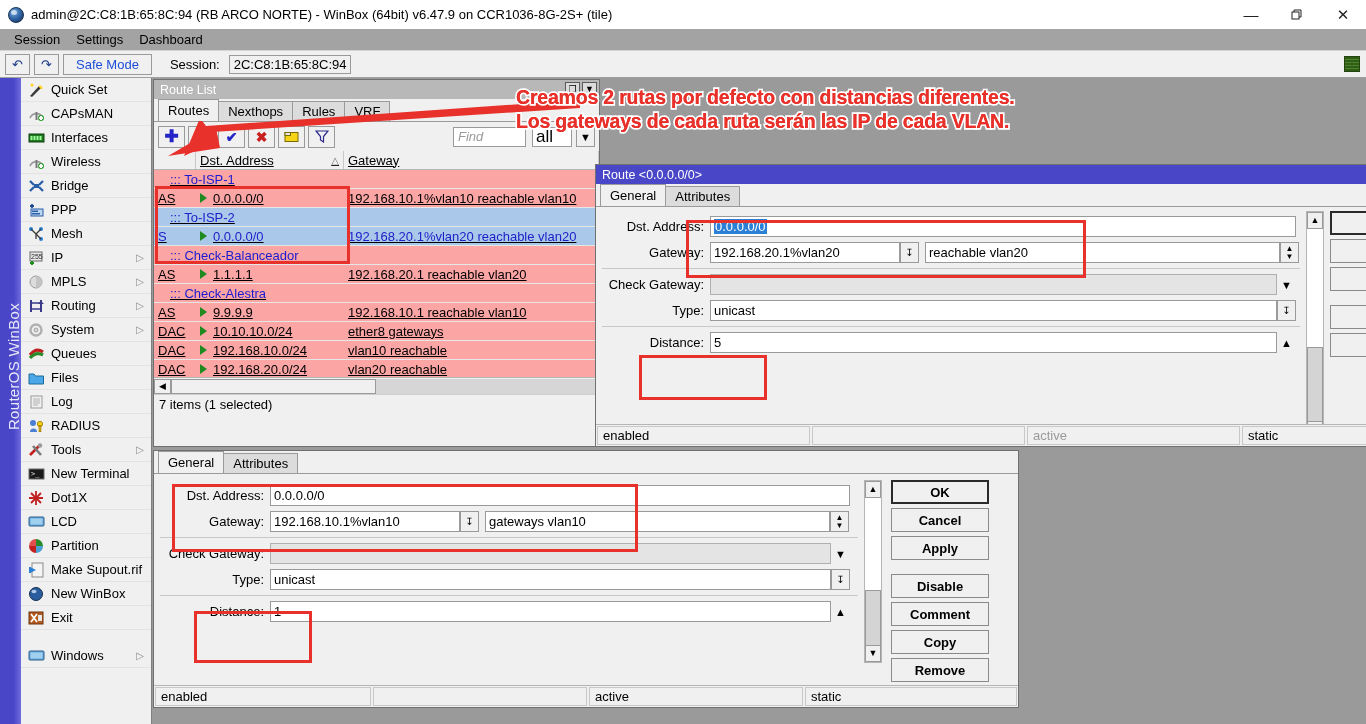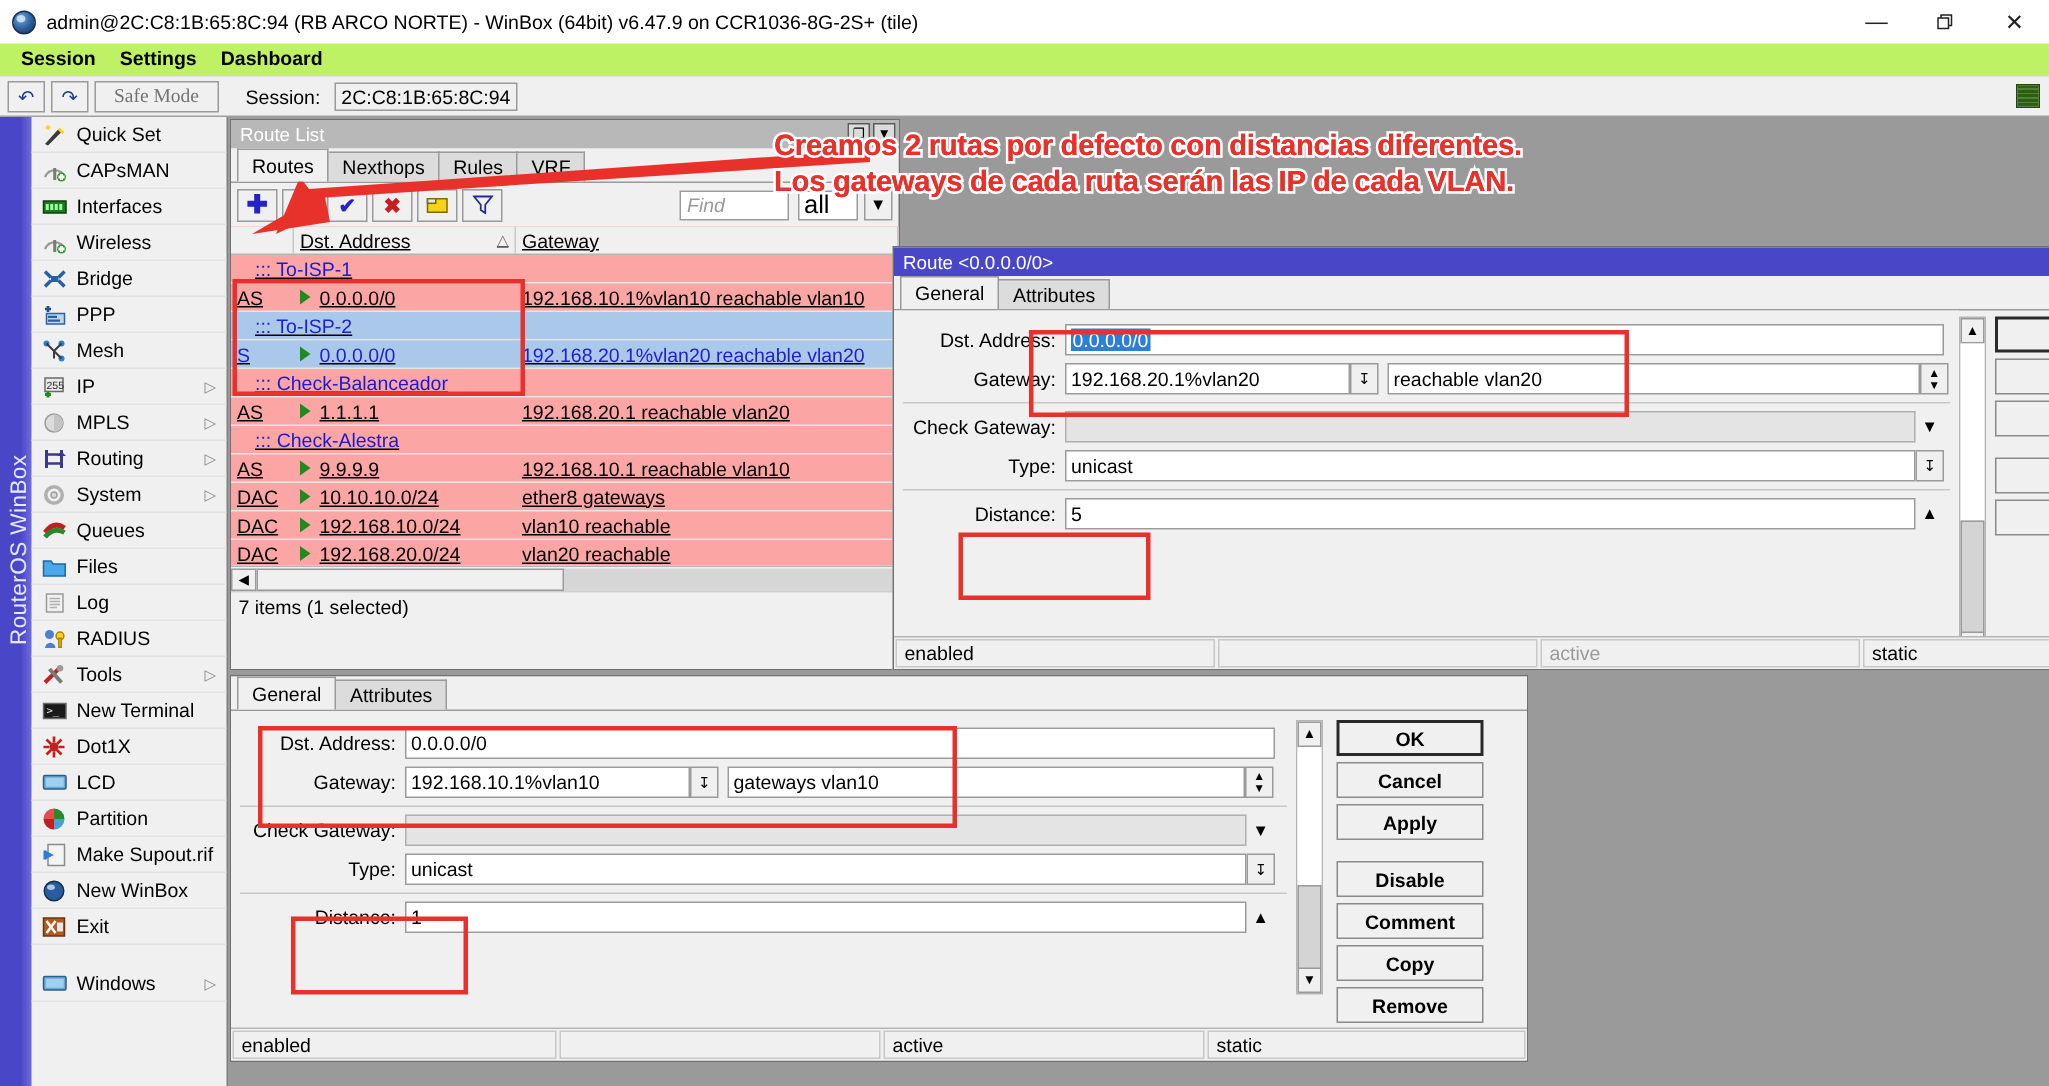--- a/index.html
+++ b/index.html
@@ -33,36 +33,36 @@
   .tb-title { font-size: 13px; color: #000; }
   .tb-buttons { margin-left: auto; display: flex; height: 29px; }
   .tb-btn {
     width: 46px; height: 29px; display: flex; align-items: center; justify-content: center;
     font-size: 15px; color: #222;
   }
 
   
   .menubar {
     position: absolute; left: 0; top: 29px; width: 1366px; height: 21px;
-    background: #bef264; display: flex; padding-left: 6px; font-weight: bold;
+    background: #a3a3a3; display: flex; align-items: center; padding-left: 6px;
   }
   .menubar .mi { padding: 2px 8px; font-size: 13px; color:#000; }
 
   
   .toolbar {
     position: absolute; left: 0; top: 50px; width: 1366px; height: 28px;
     background: #f0f0f0; border-top: 1px solid #d4d4d4; border-bottom: 1px solid #a0a0a0;
     display: flex; align-items: center; padding-left: 5px; gap: 4px;
   }
   .tbtn {
     height: 21px; min-width: 25px; background: #f0f0f0;
     border: 1px solid #9a9a9a; display: flex; align-items: center; justify-content: center;
     font-size: 13px; padding: 0 6px; color: #1f3c8a;
   }
-  .tbtn.wide { padding: 0 12px; color: #737373; font-family: Liberation Serif, serif; }
+  .tbtn.wide { padding: 0 12px; color: #1d4ed8; }
   .sess-label { margin-left: 14px; font-size: 13px; }
   .sess-value {
     margin-left: 5px; height: 19px; background: #f0f0f0; border: 1px solid #9a9a9a;
     padding: 0 4px; display: flex; align-items: center; font-size: 13px;
   }
   .green-box {
     margin-left: auto; margin-right: 6px; width: 16px; height: 16px;
     background: repeating-linear-gradient(to bottom, #2f5d18 0 2px, #4a8527 2px 3px);
     border: 1px solid #23430f;
   }

